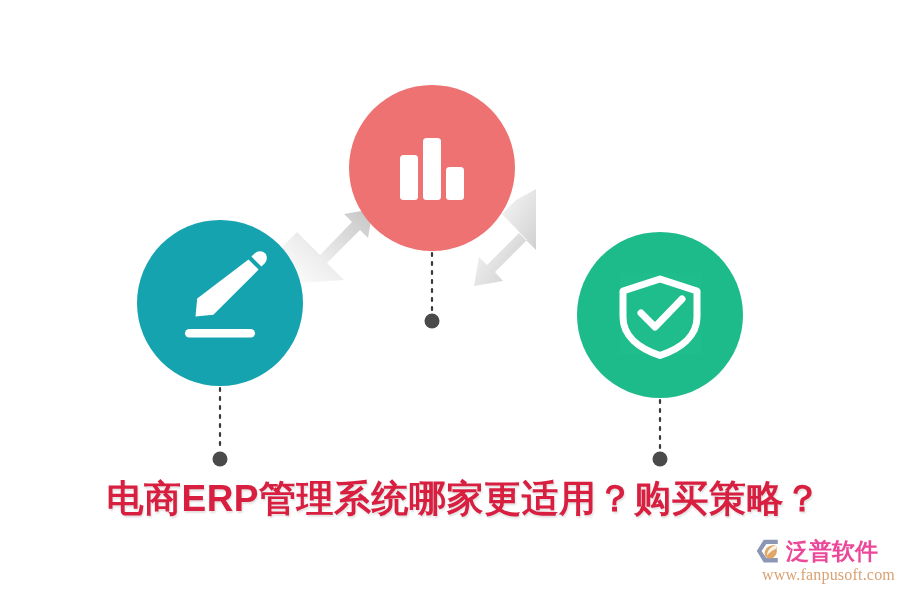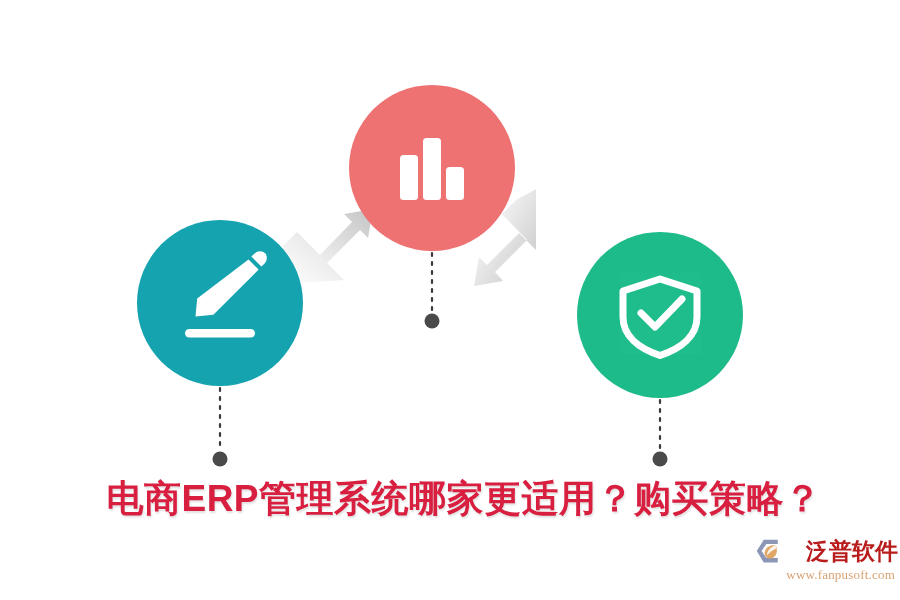--- a/index.html
+++ b/index.html
@@ -60,29 +60,28 @@
   .wm-mark {
     width: 28px;
     height: 28px;
     flex: 0 0 28px;
     margin-right: 3px;
   }
   .wm-name {
     font-size: 23px;
     line-height: 28px;
     font-weight: bold;
-    color: #b91c1c;
+    color: #ec4899;
     letter-spacing: 0px;
     white-space: nowrap;
     font-family: "Liberation Sans", "DejaVu Sans", sans-serif;
-    margin-left: 20px;
   }
   .wm-url {
     margin-top: -1px;
-    font-size: 13px;
+    font-size: 16px;
     line-height: 16px;
     color: #d9a273;
     letter-spacing: 0.2px;
     white-space: nowrap;
     text-align: right;
     font-family: "Liberation Serif", "DejaVu Serif", serif;
   }
 </style>
 </head>
 <body>

